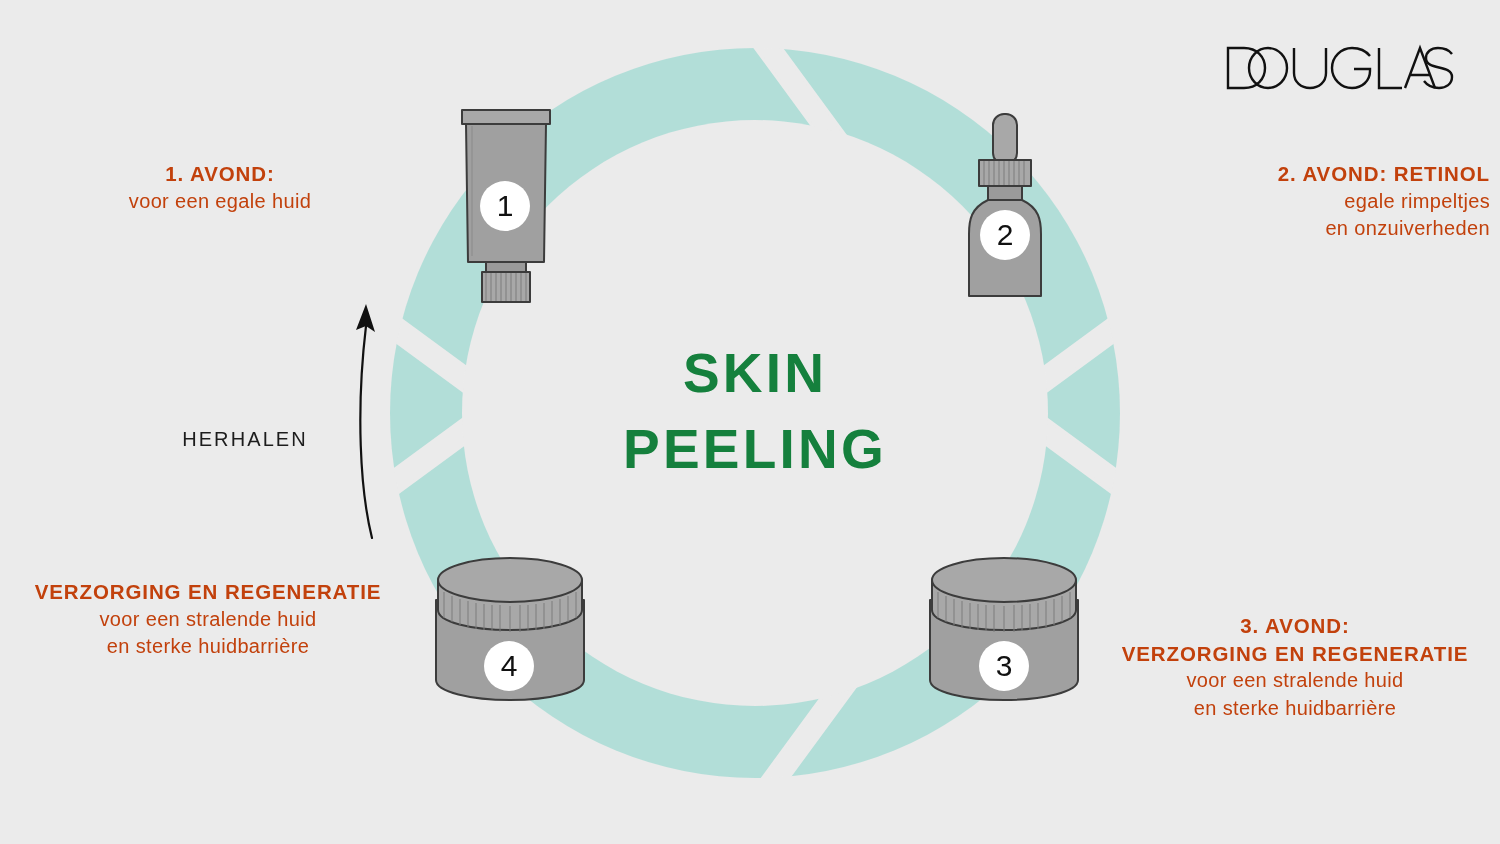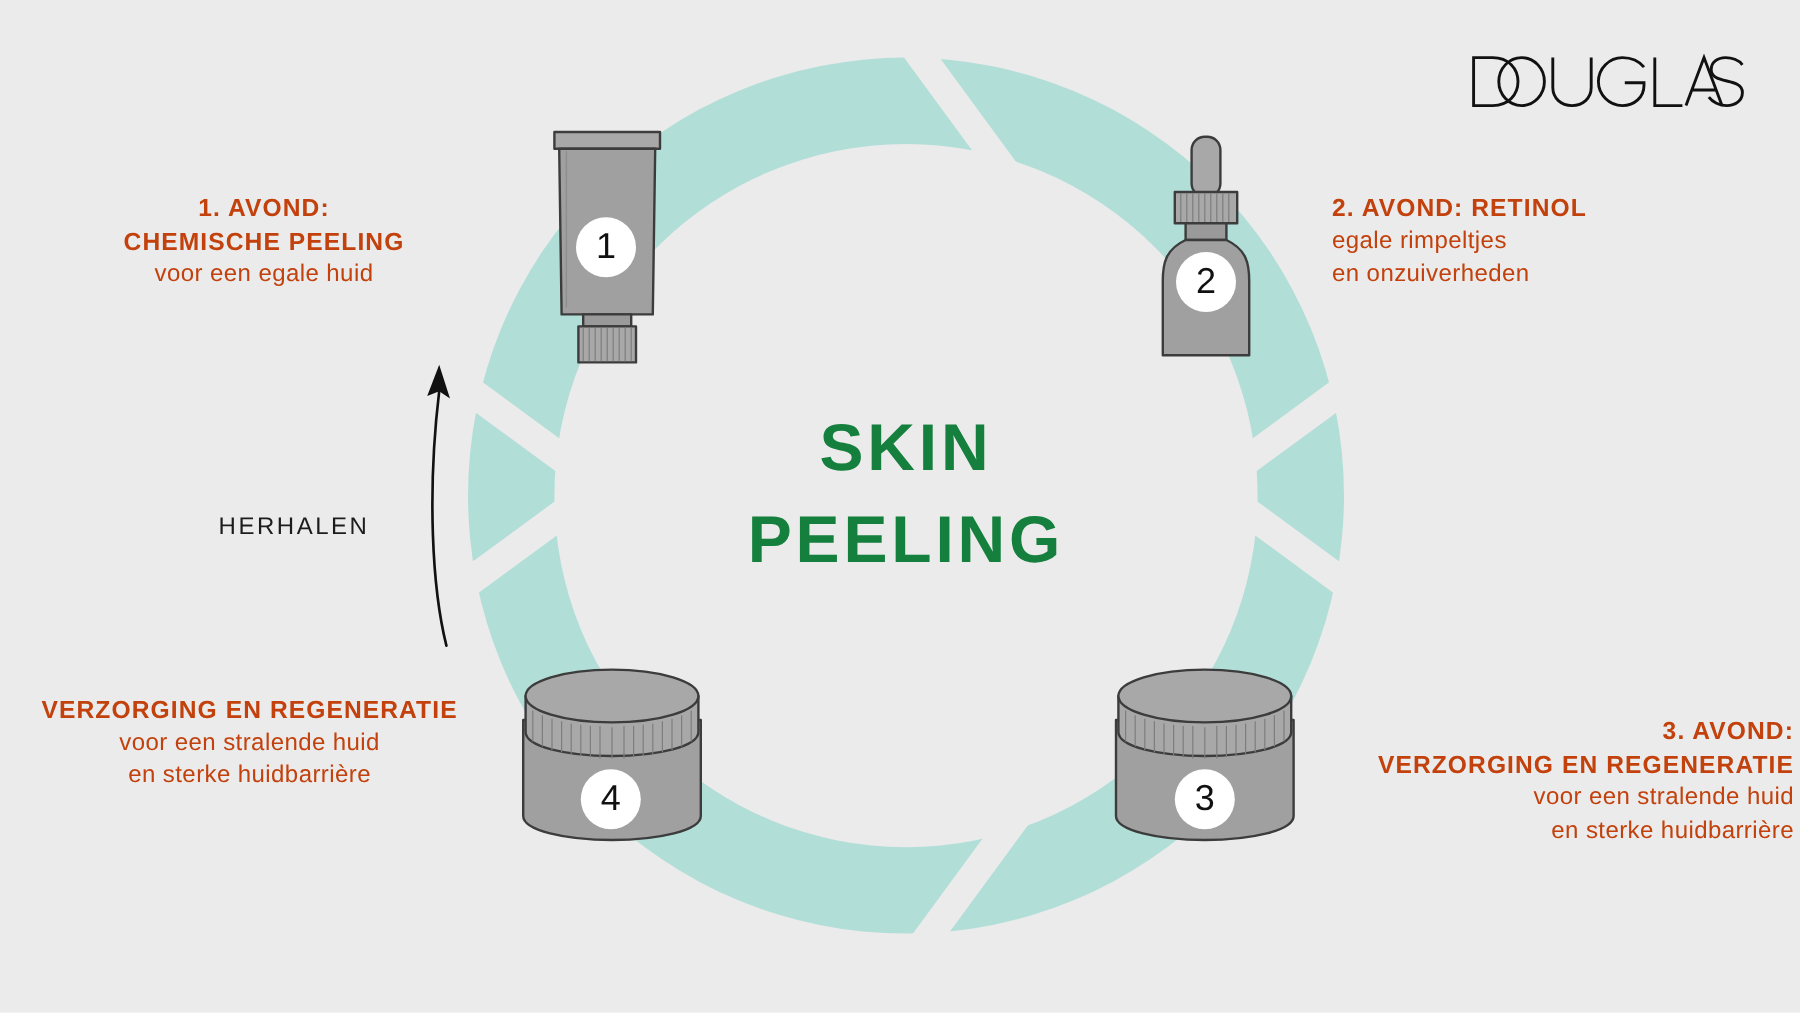--- a/index.html
+++ b/index.html
@@ -58,22 +58,22 @@
   }
   .step-label .sub {
     display: block;
     font-size: 20px;
     font-weight: 300;
     letter-spacing: 0.35px;
     line-height: 1.38;
     white-space: nowrap;
   }
   #label-1 { left: 20px;   top: 160px; width: 400px; text-align: center; }
-  #label-2 { left: 1110px; top: 160px; width: 380px; text-align: left; }
-  #label-3 { left: 1095px; top: 596px; width: 400px; text-align: right; }
+  #label-2 { left: 1110px; top: 160px; width: 380px; text-align: right; }
+  #label-3 { left: 1095px; top: 612px; width: 400px; text-align: center; }
   #label-4 { left: 8px;    top: 578px; width: 400px; text-align: center; }
 
   
   #repeat-label {
     position: absolute;
     left: 150px;
     top: 428px;
     width: 190px;
     text-align: center;
     font-size: 20px;
@@ -251,21 +251,20 @@
     </g>
   </svg>
 
   <div class="badge-num" id="badge-1">1</div>
   <div class="badge-num" id="badge-2">2</div>
   <div class="badge-num" id="badge-3">3</div>
   <div class="badge-num" id="badge-4">4</div>
 
   <div class="step-label" id="label-1">
     <span class="hd">1. AVOND:</span>
-    <span class="hd">CHEMISCHE PEELING</span>
     <span class="sub">voor een egale huid</span>
   </div>
 
   <div class="step-label" id="label-2">
     <span class="hd">2. AVOND: RETINOL</span>
     <span class="sub">egale rimpeltjes</span>
     <span class="sub">en onzuiverheden</span>
   </div>
 
   <div class="step-label" id="label-3">

